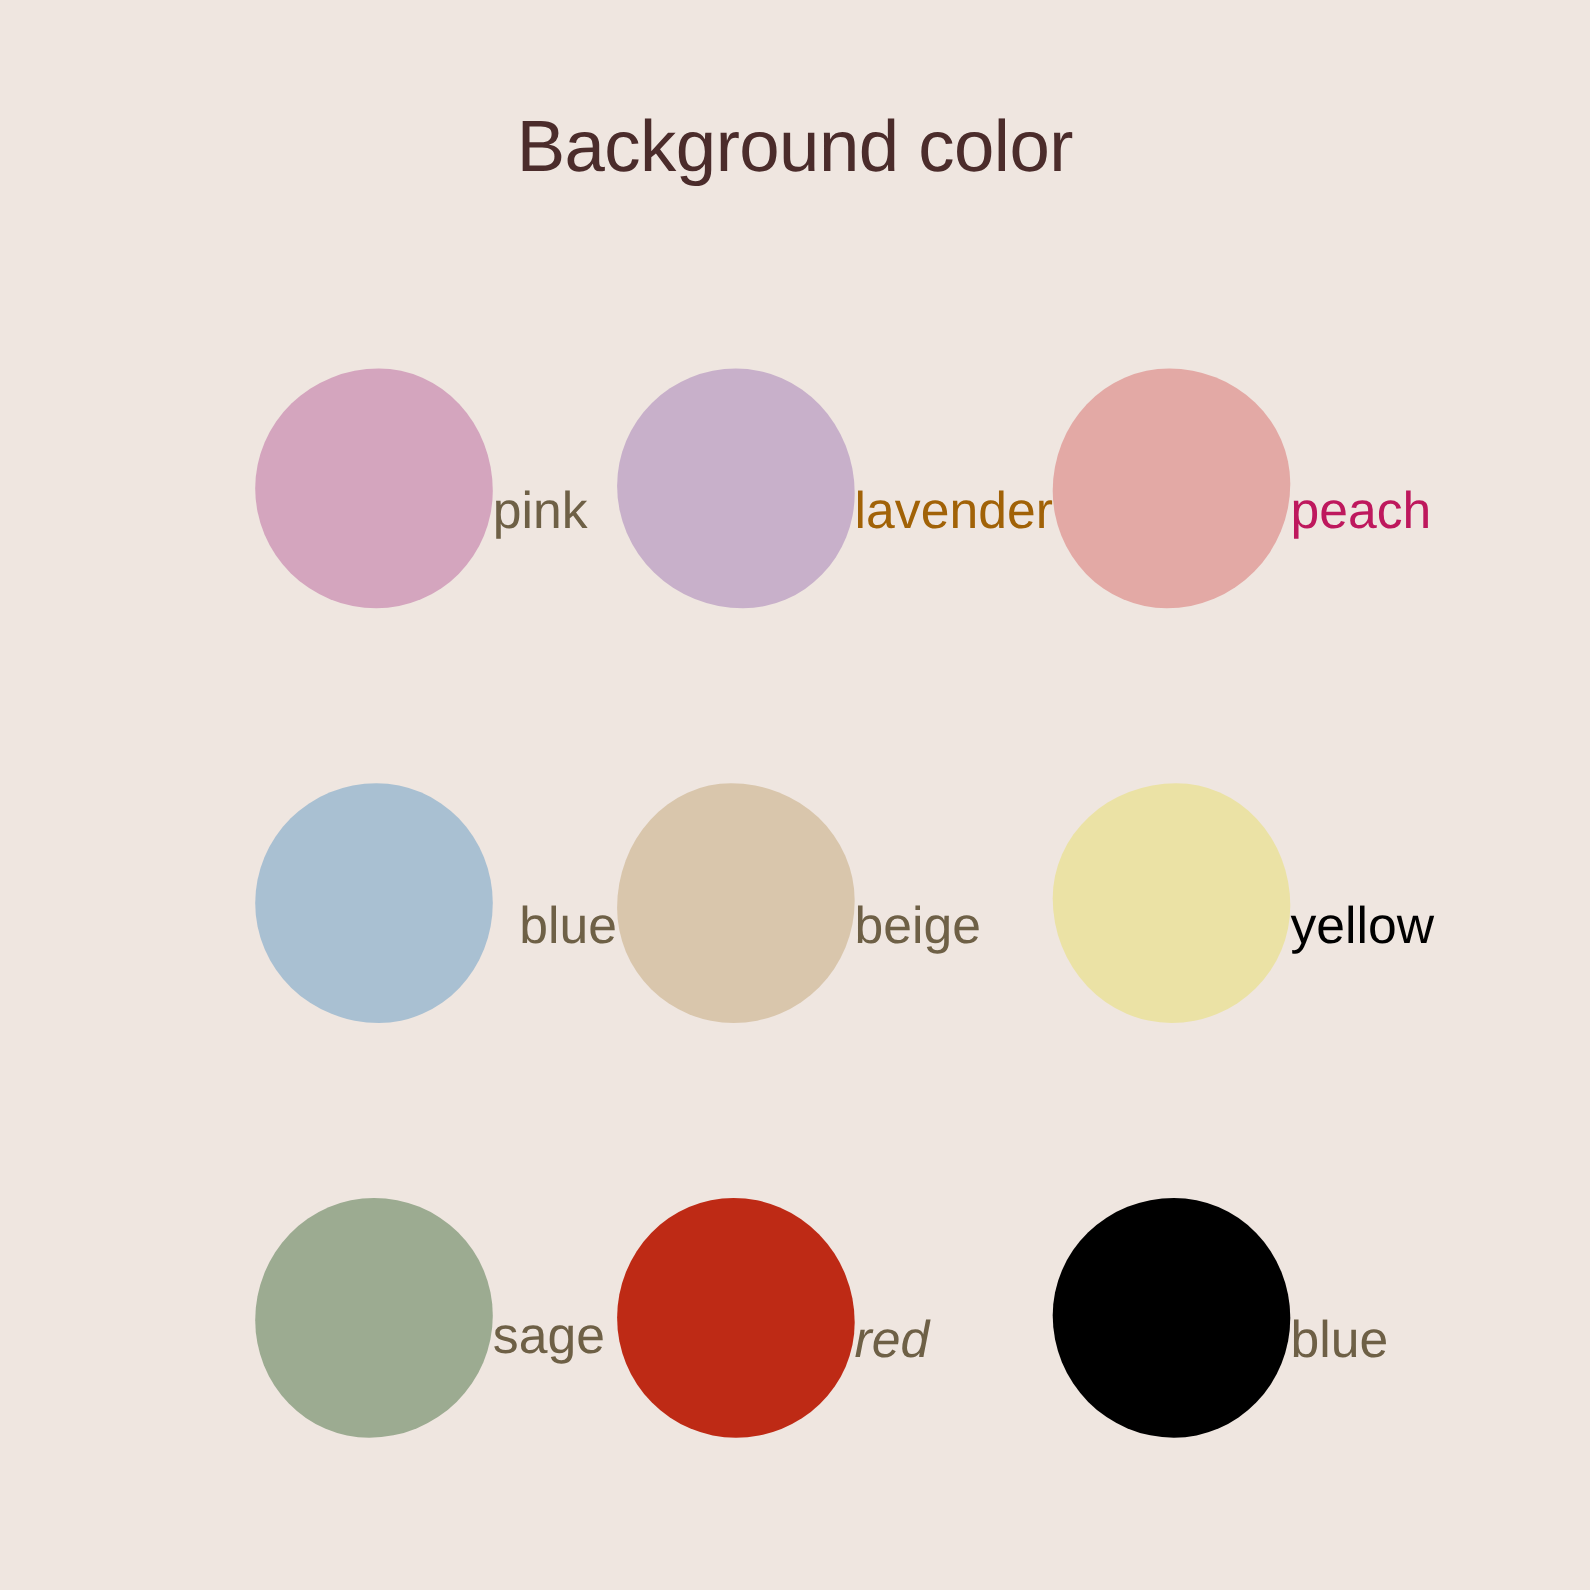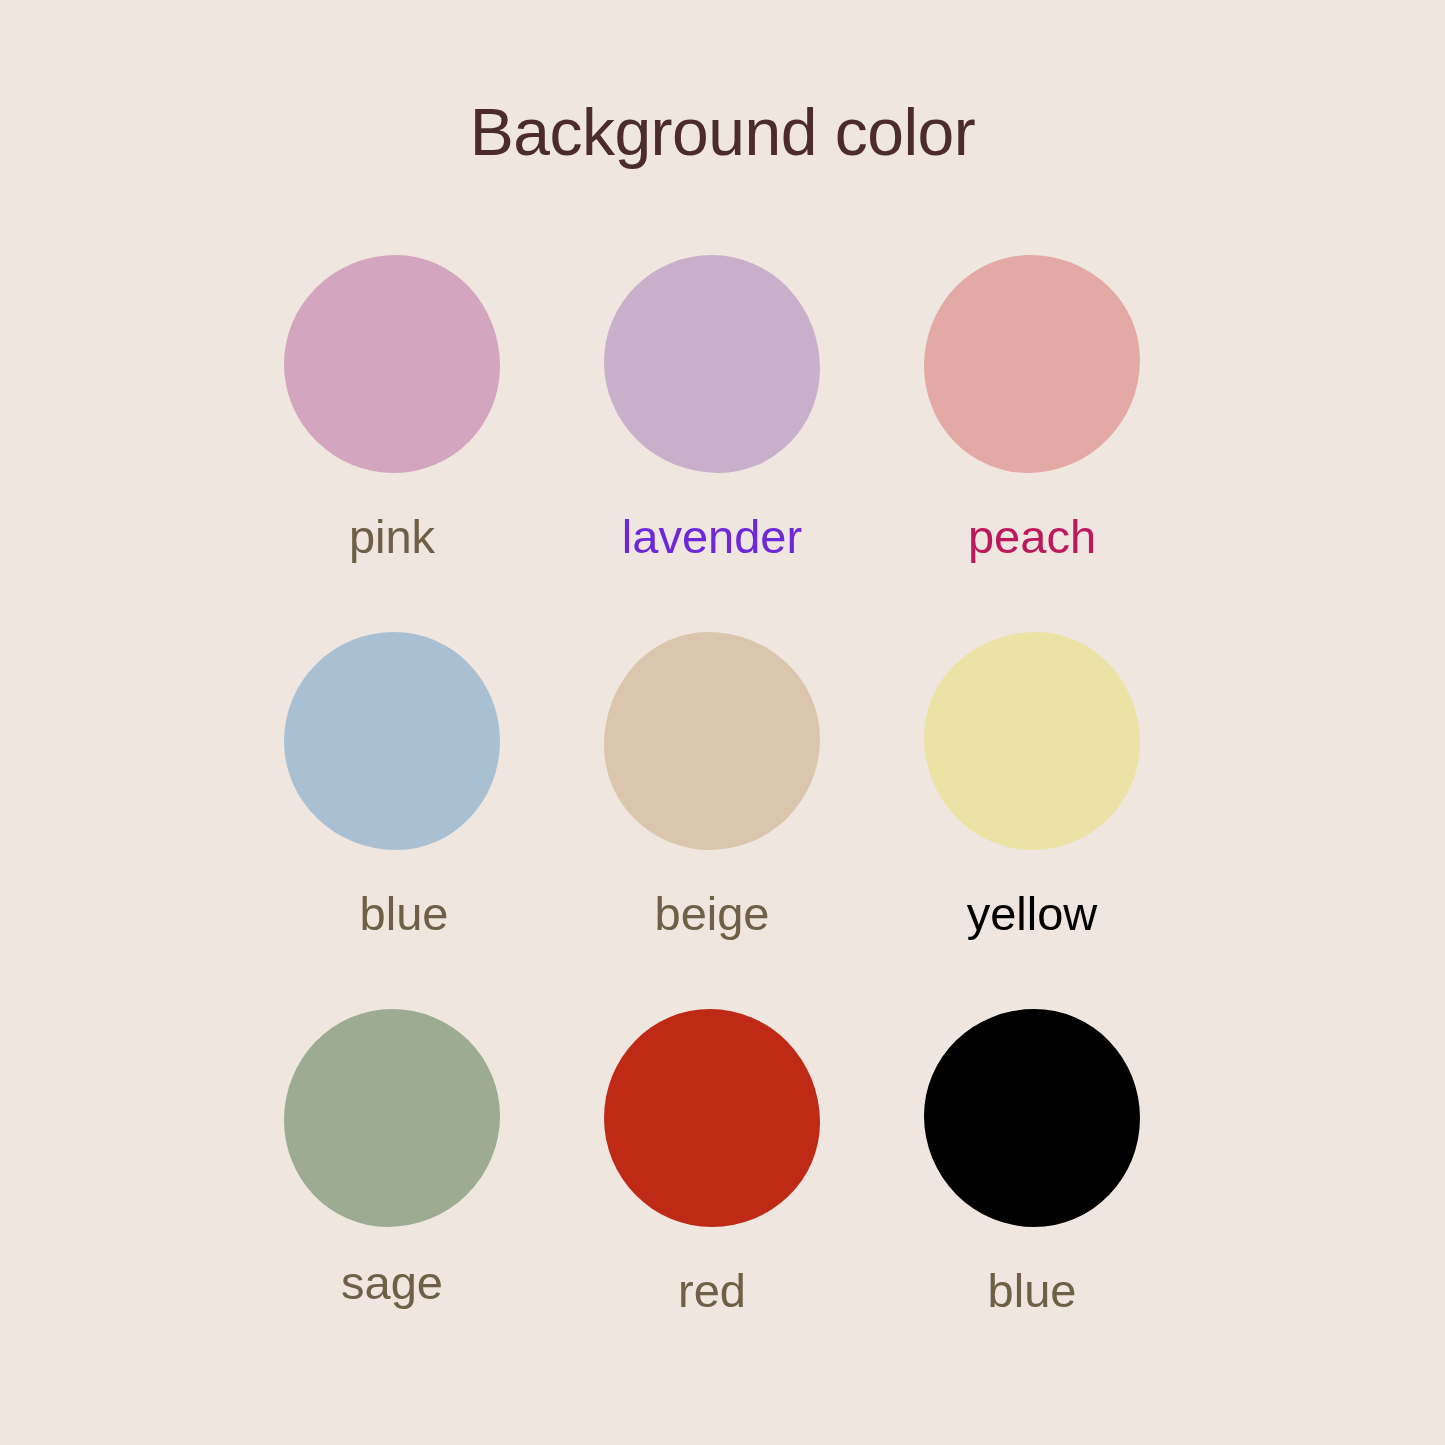--- a/index.html
+++ b/index.html
@@ -39,21 +39,21 @@
     left: 232px;
     width: 960px;
     display: grid;
     grid-template-columns: repeat(3, 1fr);
     grid-template-rows: repeat(3, 377px);
     column-gap: 0px;
     row-gap: 0px;
   }
   .swatch-cell {
     display: flex;
-    flex-direction: column;
+    flex-direction: row;
     align-items: center;
     justify-content: flex-start;
   }
   .swatch-blob {
     width: 216px;
     height: 218px;
     
     border-radius: 52% 48% 49% 51% / 50% 51% 49% 50%;
     flex: 0 0 auto;
   }
@@ -85,21 +85,21 @@
 
   <div class="swatch-grid">
 
     <div class="swatch-cell r1c1">
       <div class="swatch-blob" style="background-color: rgb(212, 165, 190);"></div>
       <div class="swatch-label" style="color: rgb(110, 96, 70);">pink</div>
     </div>
 
     <div class="swatch-cell r1c2">
       <div class="swatch-blob" style="background-color: rgb(200, 176, 202);"></div>
-      <div class="swatch-label" style="color: #6d28d9;">lavender</div>
+      <div class="swatch-label" style="color: #a16207;">lavender</div>
     </div>
 
     <div class="swatch-cell r1c3">
       <div class="swatch-blob" style="background-color: rgb(227, 169, 165);"></div>
       <div class="swatch-label" style="color: #be185d;">peach</div>
     </div>
 
     <div class="swatch-cell r2c1">
       <div class="swatch-blob" style="background-color: rgb(169, 192, 210);"></div>
       <div class="swatch-label" style="color: rgb(110, 96, 70); margin-left: 24px;">blue</div>
@@ -115,21 +115,21 @@
       <div class="swatch-label" style="color: #000000;">yellow</div>
     </div>
 
     <div class="swatch-cell r3c1">
       <div class="swatch-blob" style="background-color: rgb(156, 171, 145);"></div>
       <div class="swatch-label" style="color: rgb(110, 96, 70); margin-top: 32px;">sage</div>
     </div>
 
     <div class="swatch-cell r3c2">
       <div class="swatch-blob" style="background-color: rgb(190, 42, 21);"></div>
-      <div class="swatch-label" style="color: rgb(110, 96, 70);">red</div>
+      <div class="swatch-label" style="color: rgb(110, 96, 70); font-style: italic;">red</div>
     </div>
 
     <div class="swatch-cell r3c3">
       <div class="swatch-blob" style="background-color: rgb(0, 0, 0);"></div>
       <div class="swatch-label" style="color: rgb(110, 96, 70);">blue</div>
     </div>
 
   </div>
 </div>
 

